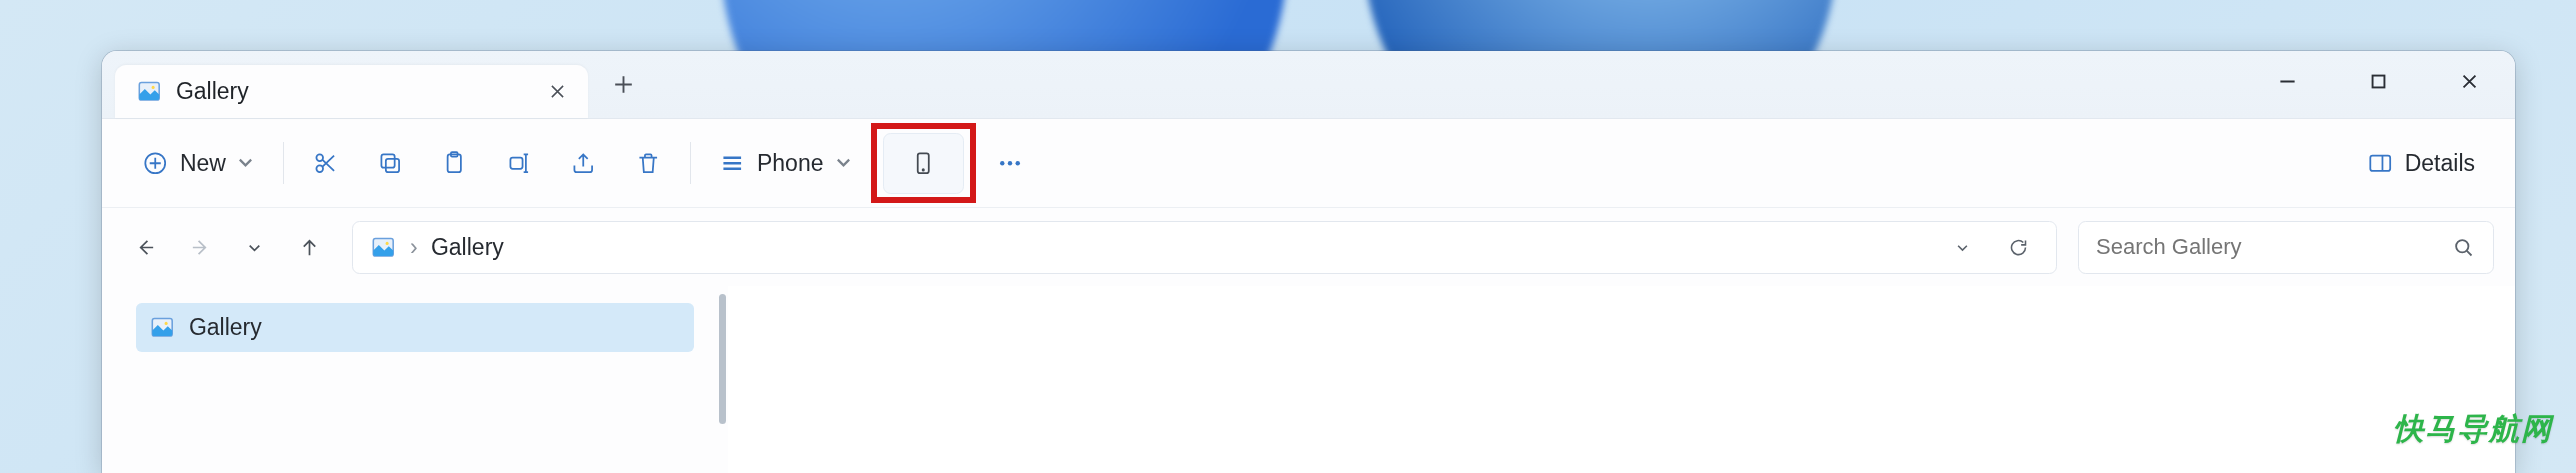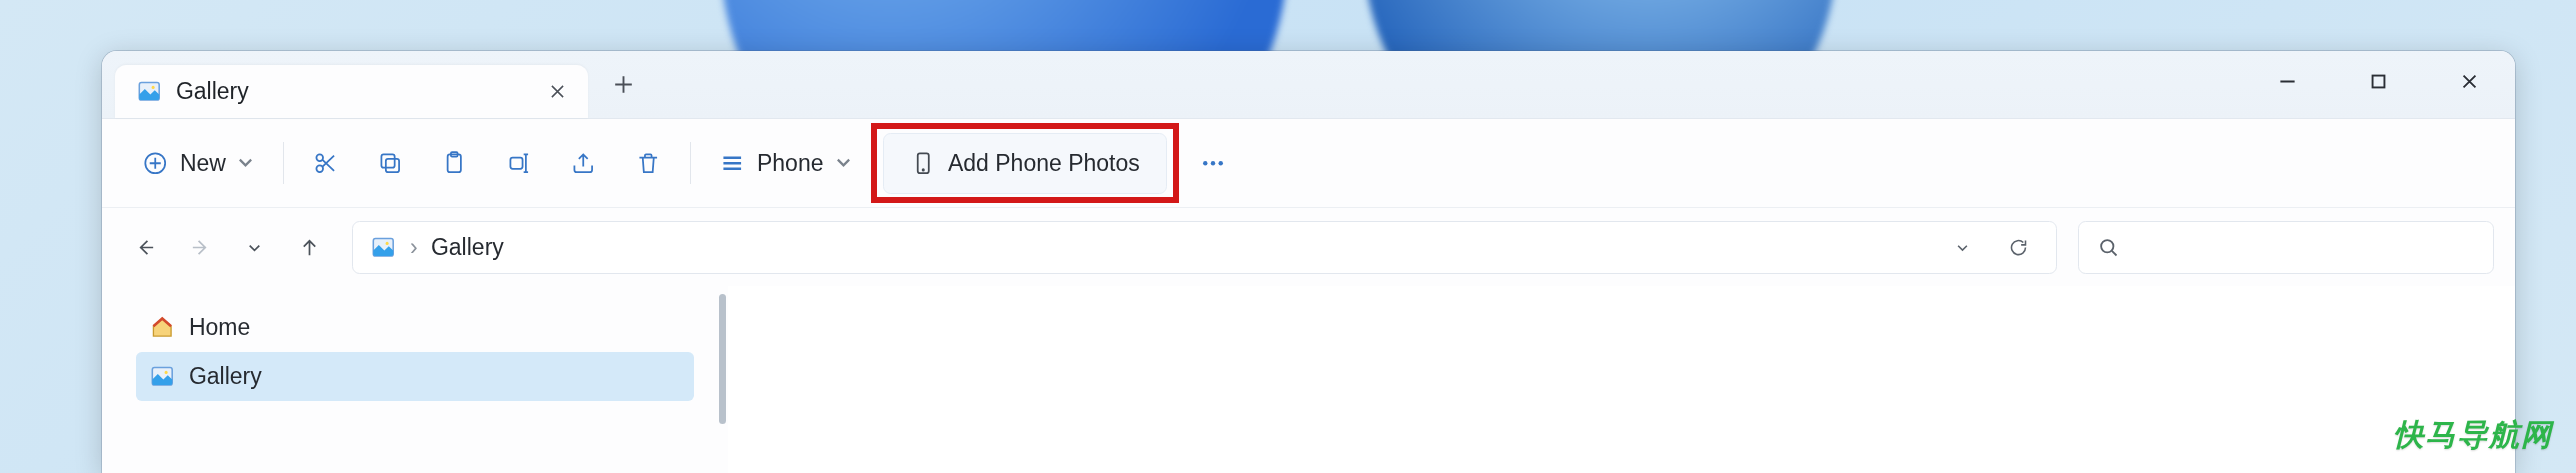--- a/index.html
+++ b/index.html
@@ -36,21 +36,21 @@
 }
 .bloom::after {
   width: 473px; height: 473px;
   right: -76px; top: -95px;
   background: radial-gradient(circle at 60% 30%, #9cd0f8, #1e5eb8 80%);
 }
 
 .watermark {
   position: absolute;
   right: 23px;
-  bottom: 17px;
+  bottom: 23px;
   color: #2db54a;
   font-style: italic;
   font-weight: bold;
   font-size: 30px;
   letter-spacing: 1.9px;
   text-shadow: 0 0.9px 1.9px rgba(0,0,0,0.15);
 }
 
 
 .window {
@@ -455,36 +455,44 @@
 
 
     <span class="highlight-box">
       <div class="tb-btn labeled">
         <span class="iconwrap">
           <svg viewBox="0 0 24 24" fill="none" stroke="currentColor" stroke-width="1.6">
               <rect x="7" y="3" width="10" height="18" rx="2"></rect>
               <circle cx="12" cy="18" r="0.6" fill="currentColor"></circle>
             </svg>
         </span>
-        <span>Add Phone Photos</span>
       </div>
     </span>
 
     <div class="tb-btn more-btn">
       <span class="iconwrap">
         <svg viewBox="0 0 24 24" fill="currentColor">
             <circle cx="5" cy="12" r="2"></circle>
             <circle cx="12" cy="12" r="2"></circle>
             <circle cx="19" cy="12" r="2"></circle>
           </svg>
       </span>
     </div>
 
     <div class="spacer"></div>
 
+    <div class="tb-btn details-btn labeled">
+      <span class="iconwrap">
+        <svg viewBox="0 0 24 24" fill="none" stroke="currentColor" stroke-width="1.6">
+            <rect x="3" y="5" width="18" height="14" rx="2"></rect>
+            <path d="M14 5 V19"></path>
+          </svg>
+      </span>
+      <span>Details</span>
+    </div>
   </div>
 
   <div class="addressrow">
     <span class="nav-btn">
       <svg viewBox="0 0 24 24" fill="none" stroke="currentColor" stroke-width="1.8">
           <path d="M14 5 L7 12 L14 19 M7 12 H20"></path>
         </svg>
     </span>
     <span class="nav-btn disabled">
       <svg viewBox="0 0 24 24" fill="none" stroke="currentColor" stroke-width="1.8">
@@ -519,40 +527,32 @@
           </svg>
       </span>
       <span class="bc-action">
         <svg viewBox="0 0 24 24" fill="none" stroke="currentColor" stroke-width="1.8">
             <path d="M20 12 A8 8 0 1 1 17.5 6.3 M20 4 V9 H15"></path>
           </svg>
       </span>
     </div>
 
     <div class="searchbox">
+      <input type="text" placeholder="Search Gallery" style="">
       <span class="search-icon">
         <svg viewBox="0 0 24 24" fill="none" stroke="currentColor" stroke-width="1.8">
             <circle cx="11" cy="11" r="6"></circle>
             <path d="M20 20 L15.5 15.5"></path>
           </svg>
       </span>
     </div>
   </div>
 
   <div class="content">
     <div class="sidebar">
-      <div class="nav-item">
-        <span class="nav-icon">
-          <svg viewBox="0 0 24 24" fill="none">
-              <path d="M4 11 L12 4 L20 11 V20 H4 Z" fill="#f7d37a" stroke="#c99a2e" stroke-width="1.2"></path>
-              <path d="M4 11 L12 4 L20 11" stroke="#d34a2c" stroke-width="2.4" fill="none"></path>
-            </svg>
-        </span>
-        <span>Home</span>
-      </div>
       <div class="nav-item selected">
         <span class="nav-icon">
           <svg viewBox="0 0 24 24" fill="none">
             <rect x="3" y="4" width="18" height="16" rx="2" fill="#e8f0fa" stroke="#6aa0dd" stroke-width="1.4"></rect>
             <path d="M3 15 L8 10 L13 15 L17 11 L21 15 V18 A2 2 0 0 1 19 20 H5 A2 2 0 0 1 3 18 Z" fill="#34a0ea"></path>
             <circle cx="15.5" cy="8.5" r="1.4" fill="#ffd84a"></circle>
           </svg>
         </span>
         <span>Gallery</span>
       </div>

